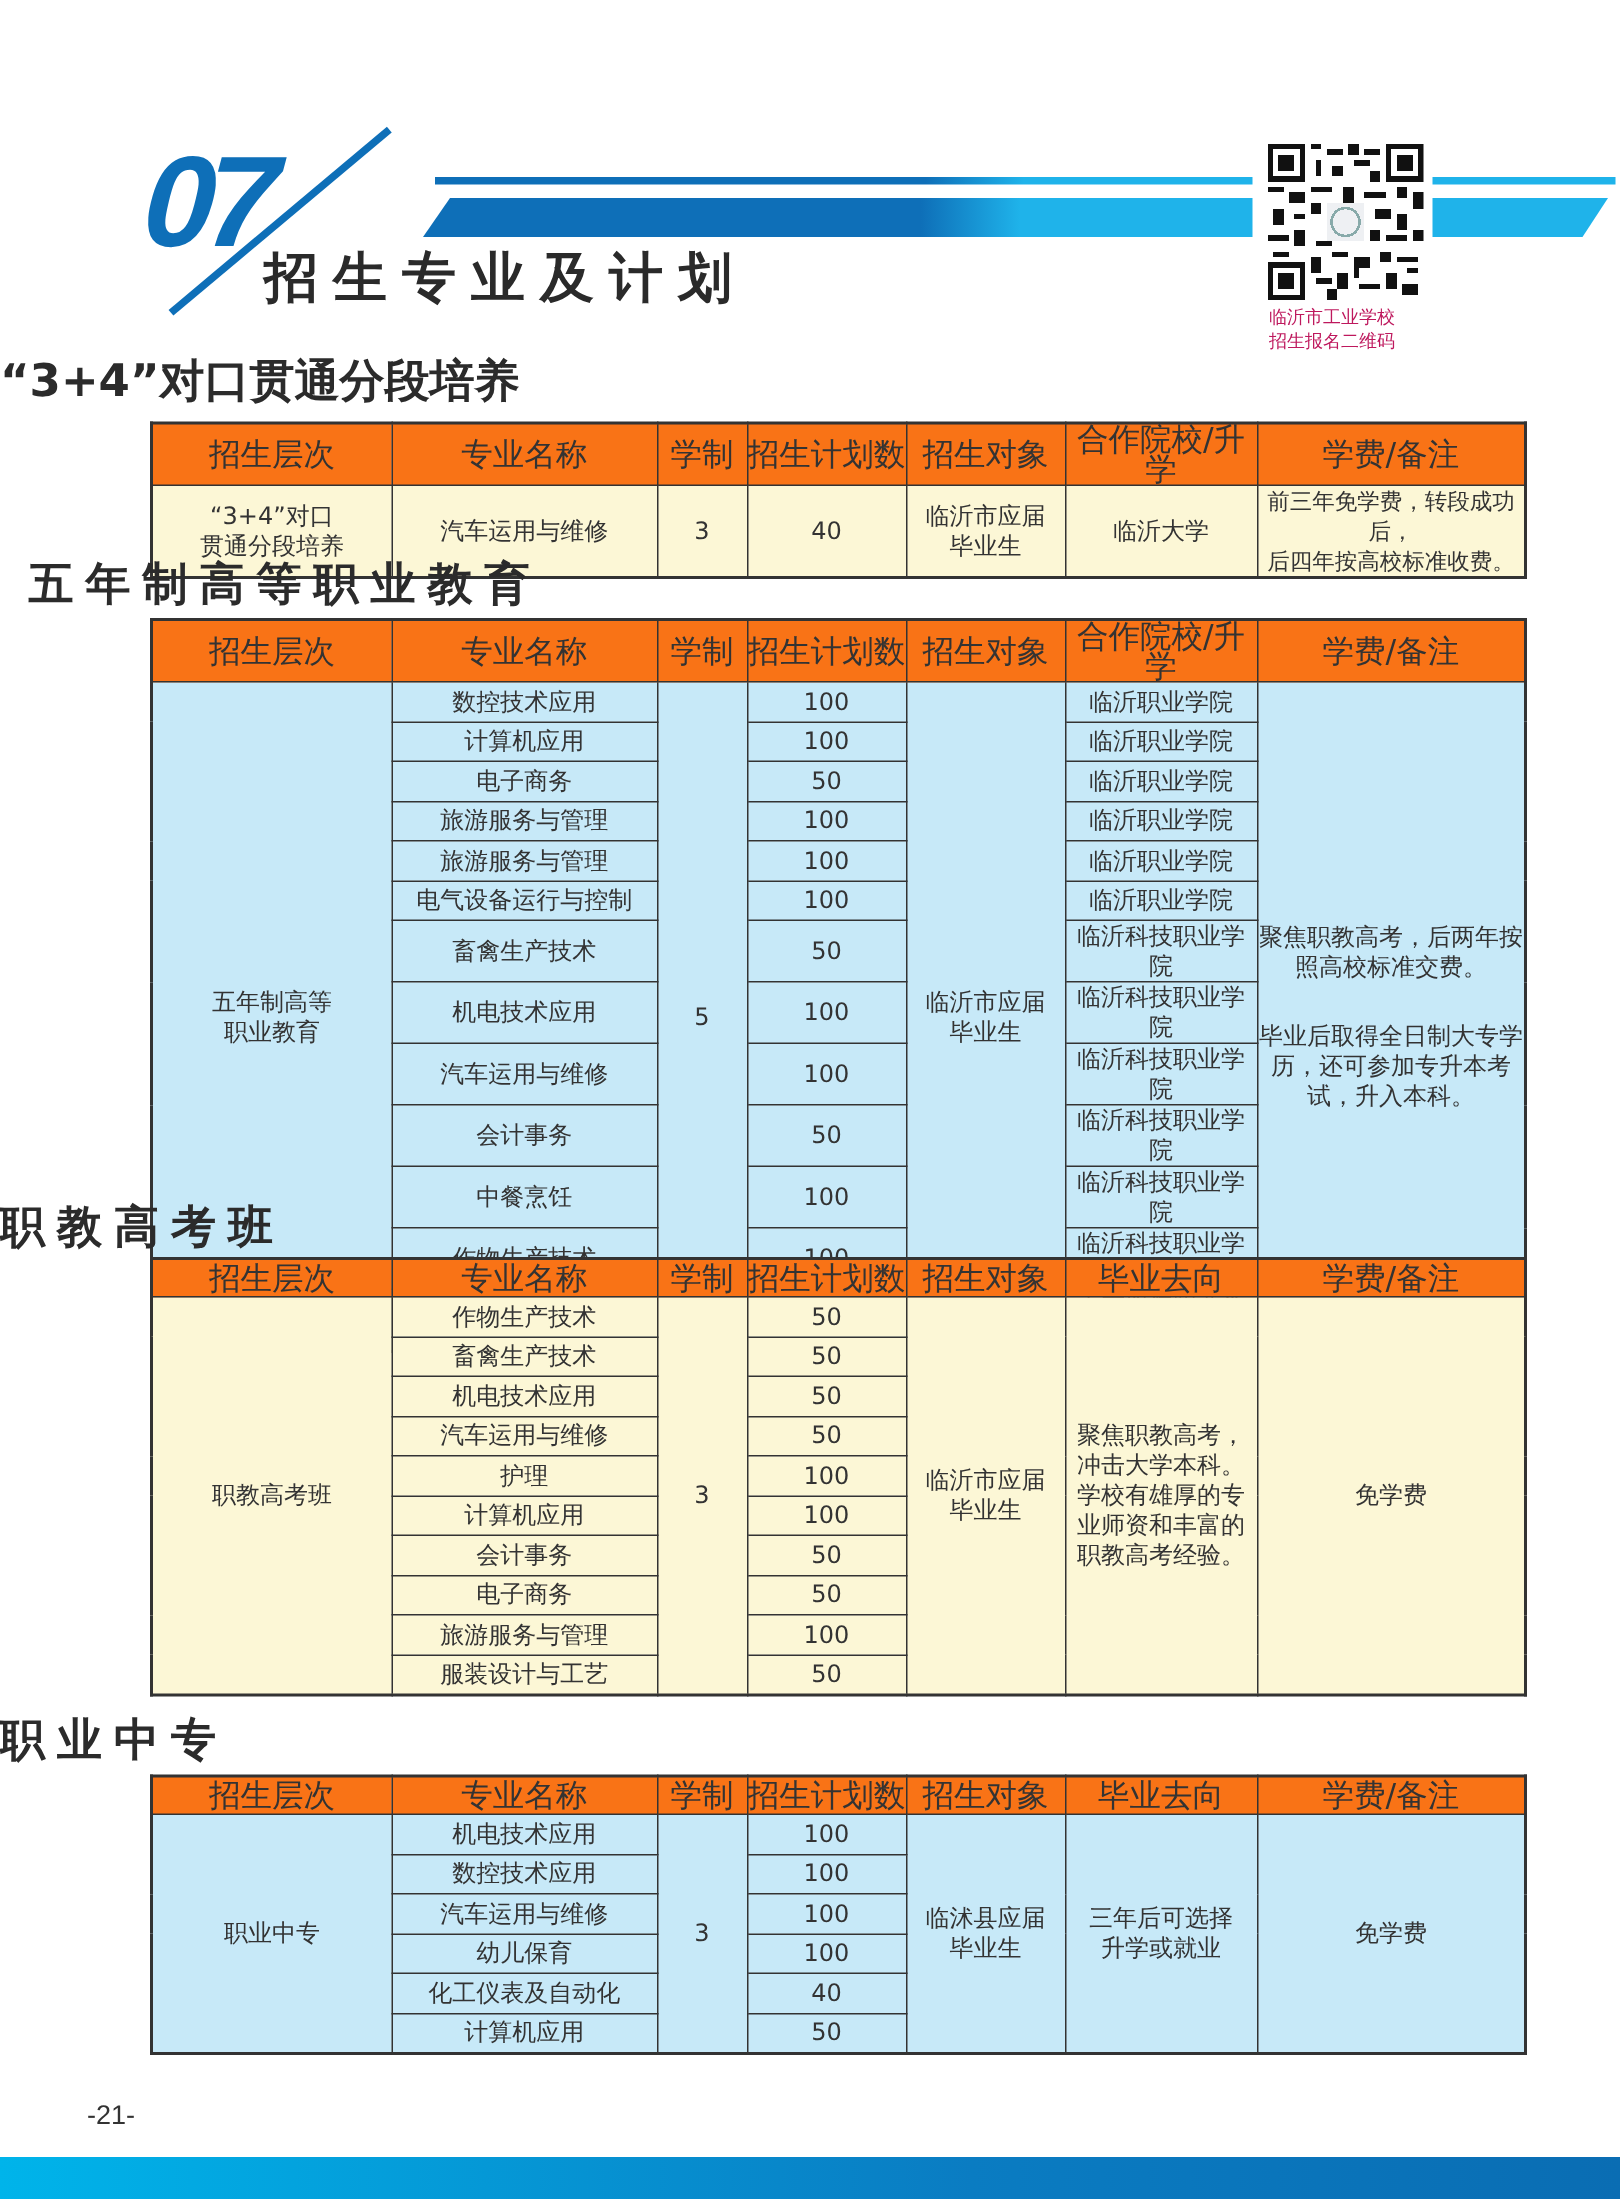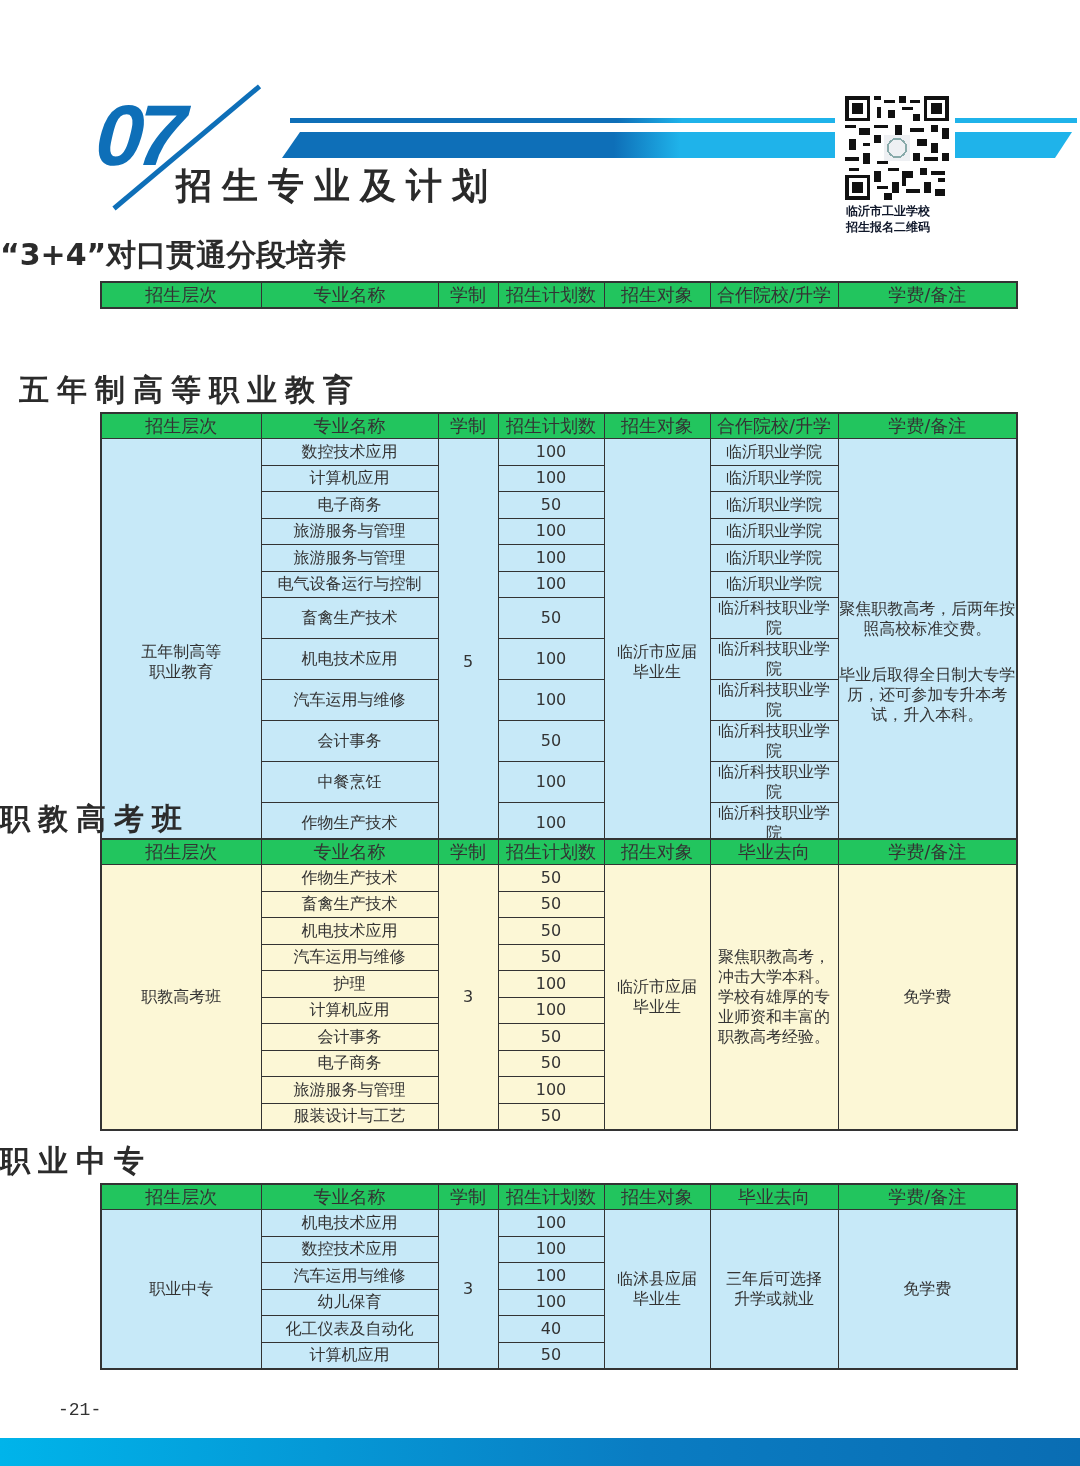--- a/index.html
+++ b/index.html
@@ -6,34 +6,34 @@
   body{width:1080px;height:1466px;position:relative;background:#ffffff;overflow:hidden;
        font-family:"DejaVu Sans","Liberation Sans",sans-serif;color:#333;}
   .abs{position:absolute;}
   
   .chap-num{left:96px;top:92px;font-family:"Liberation Sans",sans-serif;font-weight:bold;font-style:italic;
             font-size:86px;color:#0e6fb8;letter-spacing:-6px;line-height:1;transform:skewX(-4deg);}
   .chap-slash{left:110px;top:96px;width:190px;height:5px;background:#0e6fb8;transform-origin:left center;
               transform:translate(4px,110px) rotate(-40deg);}
   .chap-title{left:176px;top:168px;font-size:36px;font-weight:bold;color:#2a2a2a;letter-spacing:10px;line-height:1;}
   .qr{left:845px;top:96px;width:104px;height:104px;background:#fff;}
-  .qr-cap{left:846px;top:203px;font-size:12px;color:#0f172a;line-height:16px;font-weight:bold;}
+  .qr-cap{left:846px;top:203px;font-size:12px;color:#be185d;line-height:16px;}
   
   .sec-title{left:0;width:1080px;font-weight:bold;color:#2b2b2b;line-height:1;}
   
   table.tb{position:absolute;left:100px;width:918px;border-collapse:collapse;table-layout:fixed;
            border:2.5px solid #333;}
   table.tb th, table.tb td{border:1.5px solid #333;text-align:center;vertical-align:middle;padding:0;
            font-size:16px;color:#333;font-weight:normal;line-height:20px;}
-  table.tb th{background:#22c55e;height:24px;font-size:18px;}
+  table.tb th{background:#f97316;height:24px;font-size:21px;}
   .blue td{background:#c7e9f8;}
   .yellow td{background:#fcf7d6;}
   td.left{text-align:left;padding-left:6px;}
   td.note{text-align:left;padding:0 4px 0 6px;line-height:26px;font-size:15.5px;}
-  .page-no{left:58px;top:1400px;font-family:Liberation Mono, monospace;font-size:18px;color:#333;}
+  .page-no{left:58px;top:1400px;font-family:Liberation Sans, sans-serif;font-size:18px;color:#333;}
   .bottom-bar{left:0;top:1438px;width:1080px;height:28px;background:linear-gradient(90deg,#00b4ea,#0a7cc2 60%,#0a6db3);}
 </style>
 </head>
 <body>
 
 <div class="abs chap-num">07</div>
 <div class="abs chap-slash"></div>
 <div class="abs chap-title">招生专业及计划</div>
 
 <svg class="abs" style="left:260px;top:110px" width="820" height="56">
@@ -120,20 +120,38 @@
   <tbody>
       <tr>
     <th>招生层次</th>
     <th>专业名称</th>
     <th>学制</th>
     <th>招生计划数</th>
     <th>招生对象</th>
     <th>合作院校/升学</th>
     <th>学费/备注</th>
   </tr>
+  <tr class="yellow" style="height:48px;">
+    <td>
+          <div>“3+4”对口</div>
+          <div>贯通分段培养</div>
+        </td>
+    <td>汽车运用与维修</td>
+    <td>3</td>
+    <td>40</td>
+    <td>
+          <div>临沂市应届</div>
+          <div>毕业生</div>
+        </td>
+    <td>临沂大学</td>
+    <td class="left" style="font-size:15px;">
+          <div>前三年免学费，转段成功后，</div>
+          <div>后四年按高校标准收费。</div>
+        </td>
+  </tr>
 </tbody>
   </table>
 
 <div class="abs sec-title" style="top:375px;font-size:30px;letter-spacing:8px;padding-left:19px;">五年制高等职业教育</div>
 <table class="tb blue" style="top:412px;" id="t2">
   <colgroup>
       <col style="width:160px">
       <col style="width:177px">
       <col style="width:60px">
       <col style="width:106px">

